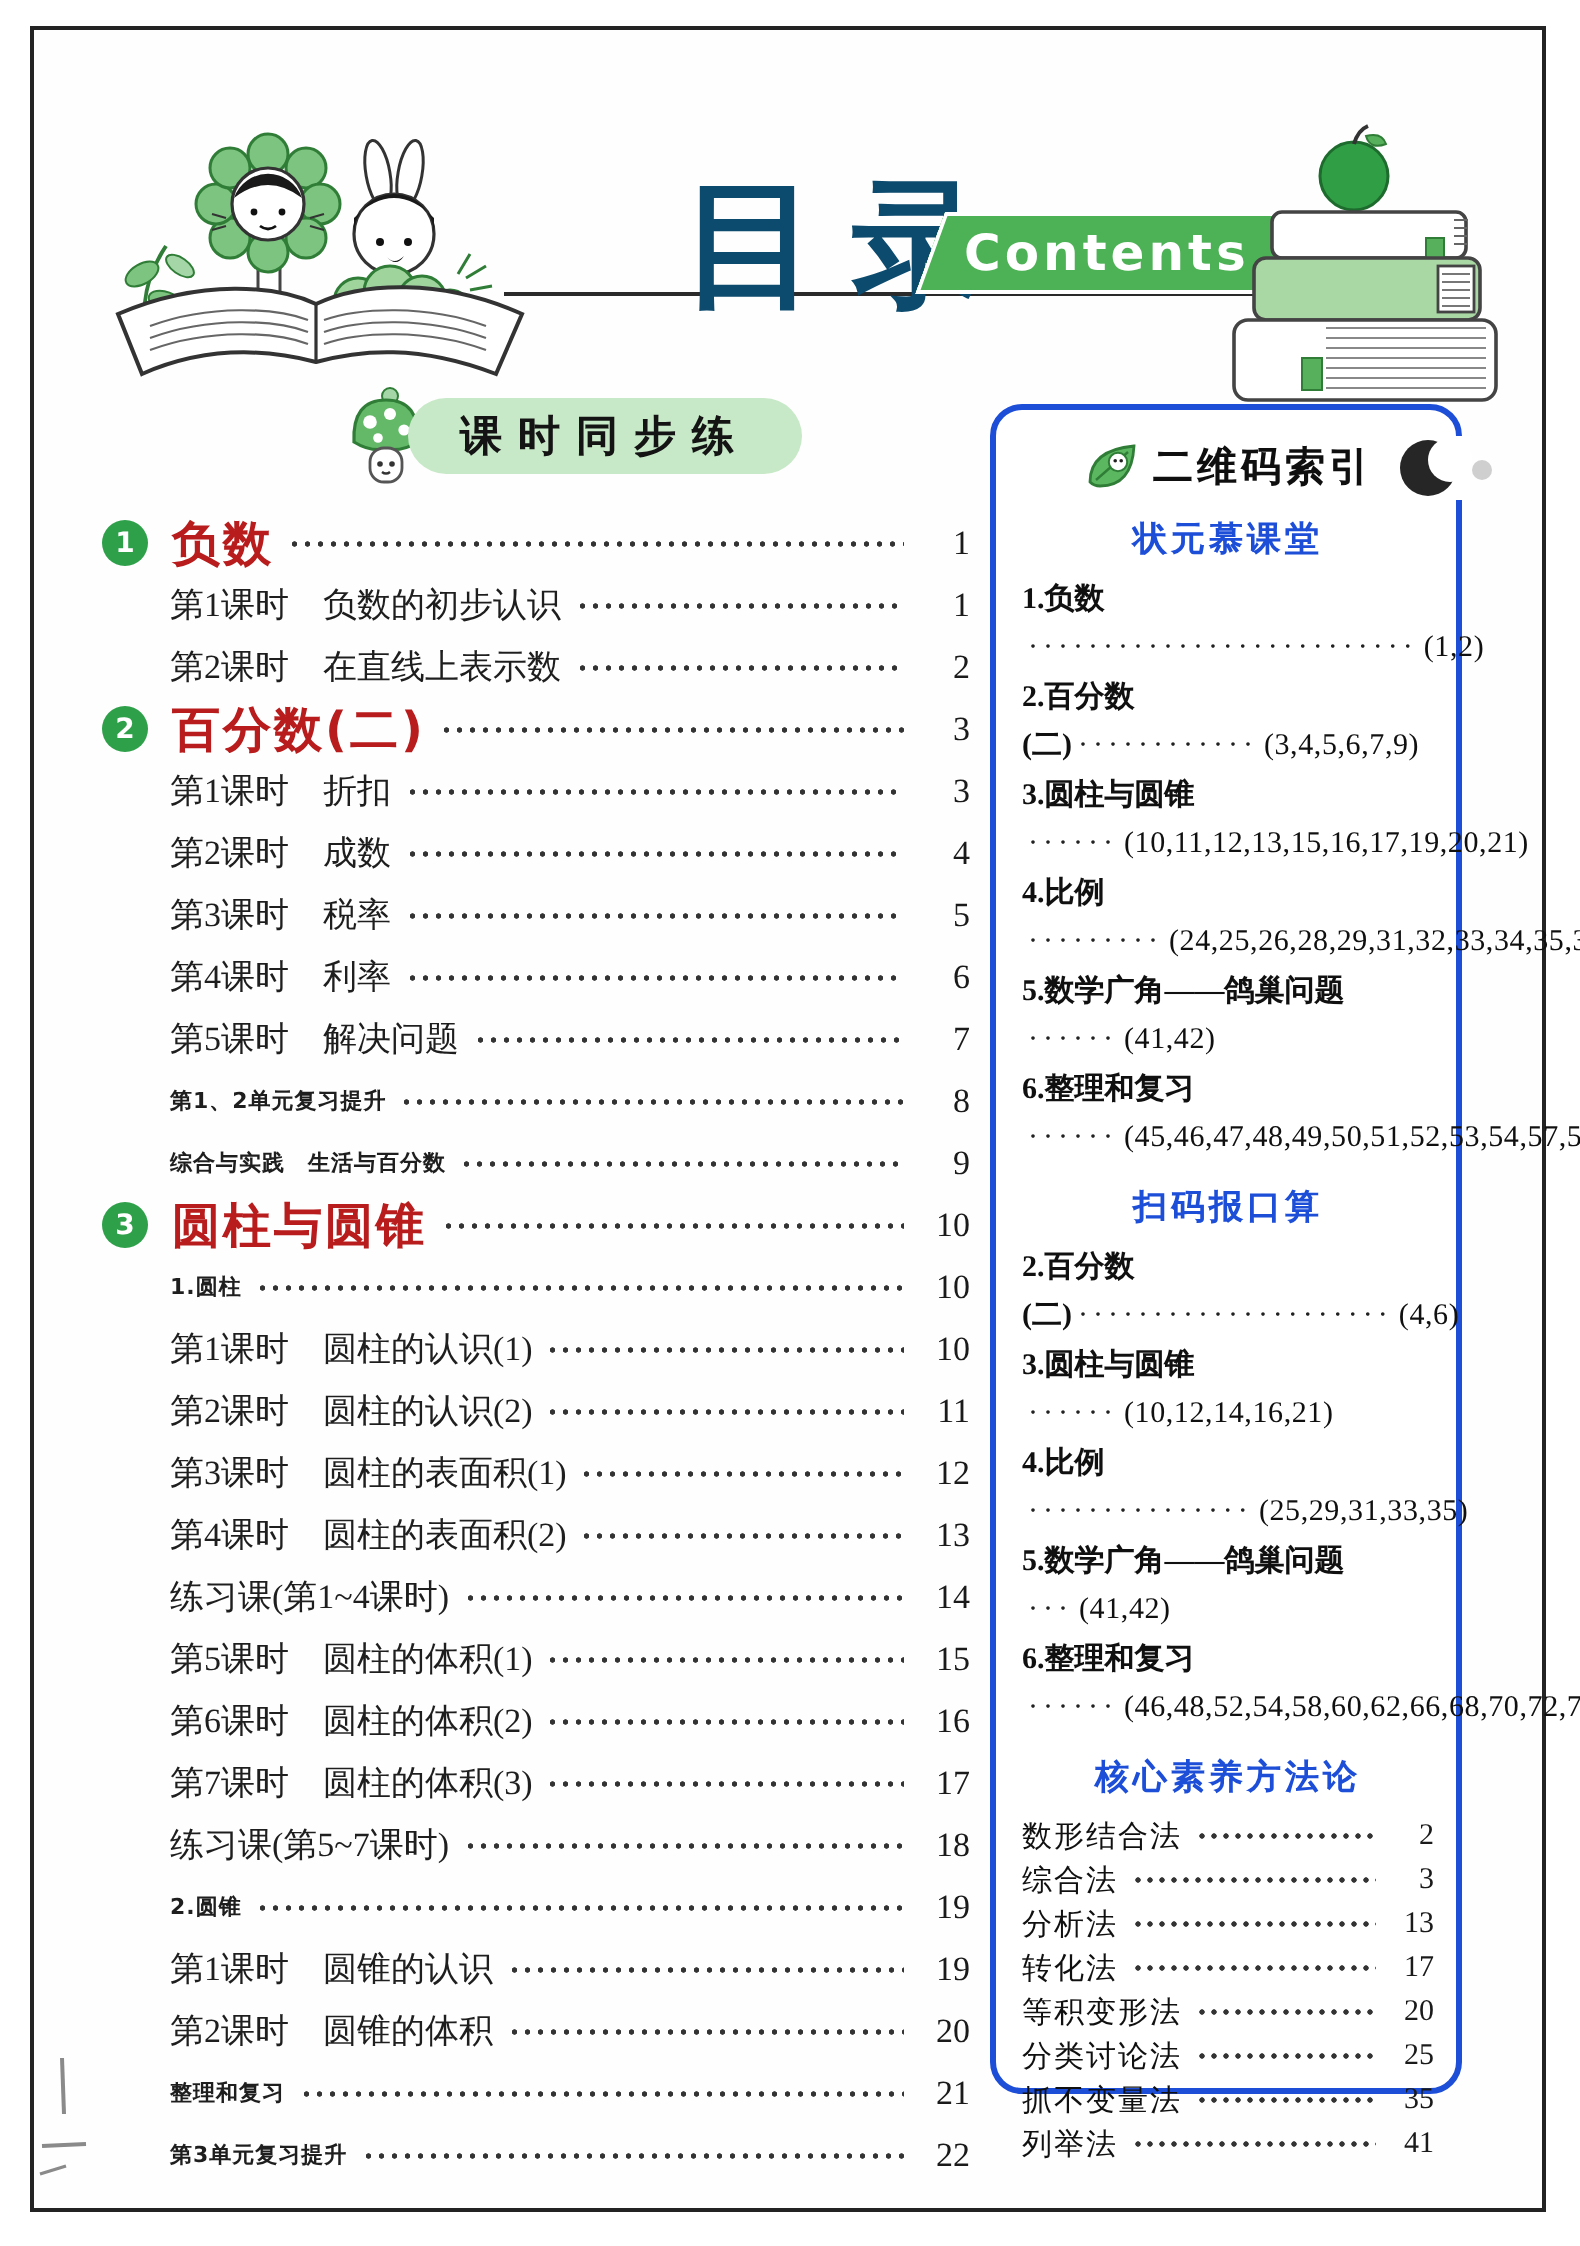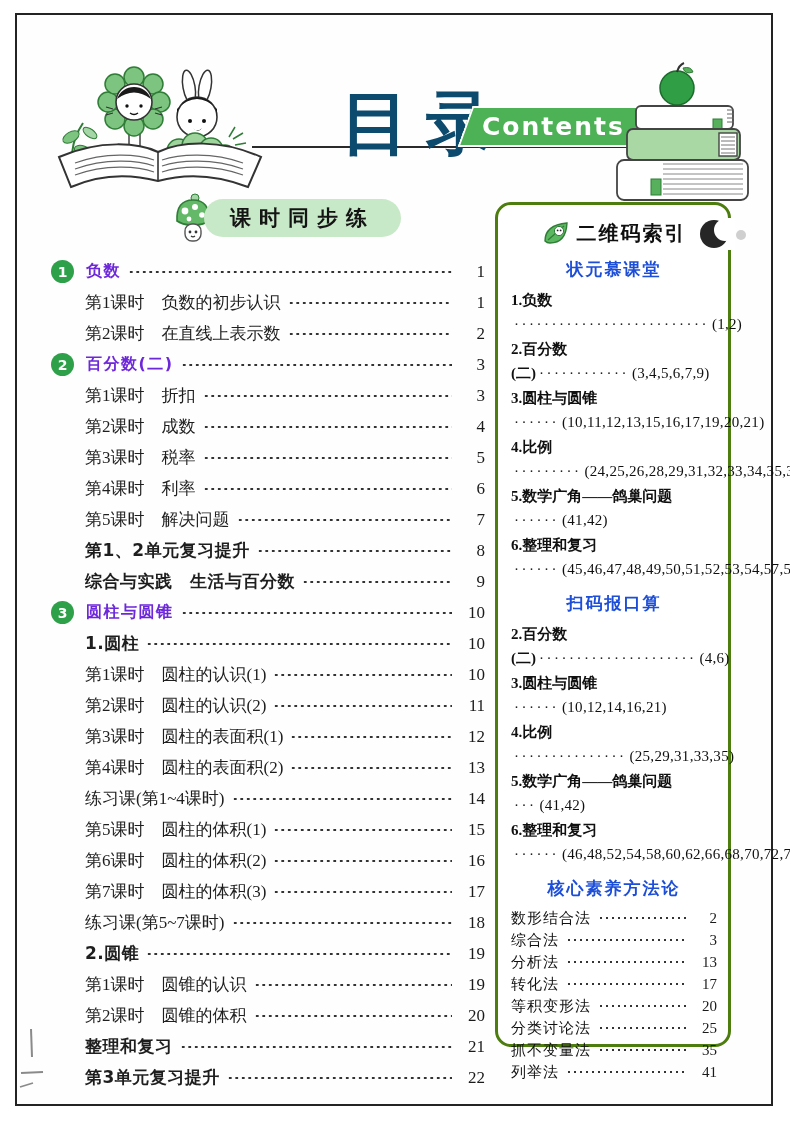--- a/index.html
+++ b/index.html
@@ -35,40 +35,40 @@
   .badge-pill{
     background:#c8e9c8;border-radius:19px;height:38px;line-height:38px;
     padding:0 26px;margin-left:-9px;margin-bottom:3px;
     font-family:"DejaVu Sans", sans-serif;font-weight:bold;font-size:21px;
     letter-spacing:8px;color:#141414;
   }
   
   .toc{position:absolute;left:34px;top:241px;width:434px;}
   .toc-row{display:flex;align-items:center;height:31px;font-size:17px;}
   .toc-row.sub,.toc-row.bold{padding-left:34px;justify-content:flex-end;}
-  .toc-row.bold .sub-label{font-family:"DejaVu Sans", sans-serif;font-weight:bold;font-size:17px;letter-spacing:0.5px;}
+  .toc-row.bold .sub-label{font-family:"DejaVu Sans", sans-serif;font-weight:bold;font-size:11px;letter-spacing:0.5px;}
   .circle{
     width:23px;height:23px;border-radius:50%;background:#2ea04a;color:#fff;flex:none;
     font-family:"DejaVu Sans", sans-serif;font-weight:bold;font-size:14px;
     display:flex;align-items:center;justify-content:center;margin-right:12px;
   }
   .unit-title{
-    color:#6d28d9;font-family:"DejaVu Sans", sans-serif;font-weight:bold;
-    font-size:16px;letter-spacing:1.5px;
+    color:#b91c1c;font-family:"DejaVu Sans", sans-serif;font-weight:bold;
+    font-size:24px;letter-spacing:1.5px;
   }
   .dots{
     flex:1;height:12px;margin:0 7px;align-self:center;
     background-image:radial-gradient(circle,#333 1.2px,transparent 1.5px);
     background-size:6.5px 12px;background-repeat:repeat-x;background-position:0 50%;
   }
   .pg{min-width:26px;text-align:right;font-size:17px;color:#1a1a1a;}
   
   .qr-box{
     position:absolute;left:478px;top:187px;width:236px;height:845px;box-sizing:border-box;
-    border:3px solid #4d7c0f;border-radius:16px;background:#fff;
+    border:3px solid #1d4ed8;border-radius:16px;background:#fff;
     padding:12px 11px 0 13px;z-index:2;
   }
   .qr-header{display:flex;align-items:center;justify-content:center;gap:7px;margin:2px 0 4px;}
   .qr-title{font-family:"DejaVu Sans", sans-serif;font-weight:bold;font-size:20px;letter-spacing:2px;color:#0f0f0f;}
   .qr-heading{
     text-align:center;color:#1d4ed8;font-family:"DejaVu Sans", sans-serif;
     font-weight:bold;font-size:17px;letter-spacing:2px;margin:11px 0 7px;
   }
   .qr-item{font-size:15px;line-height:24px;margin-bottom:1px;color:#101010;}
   .qr-item .lbl{font-weight:bold;text-align:right;}

